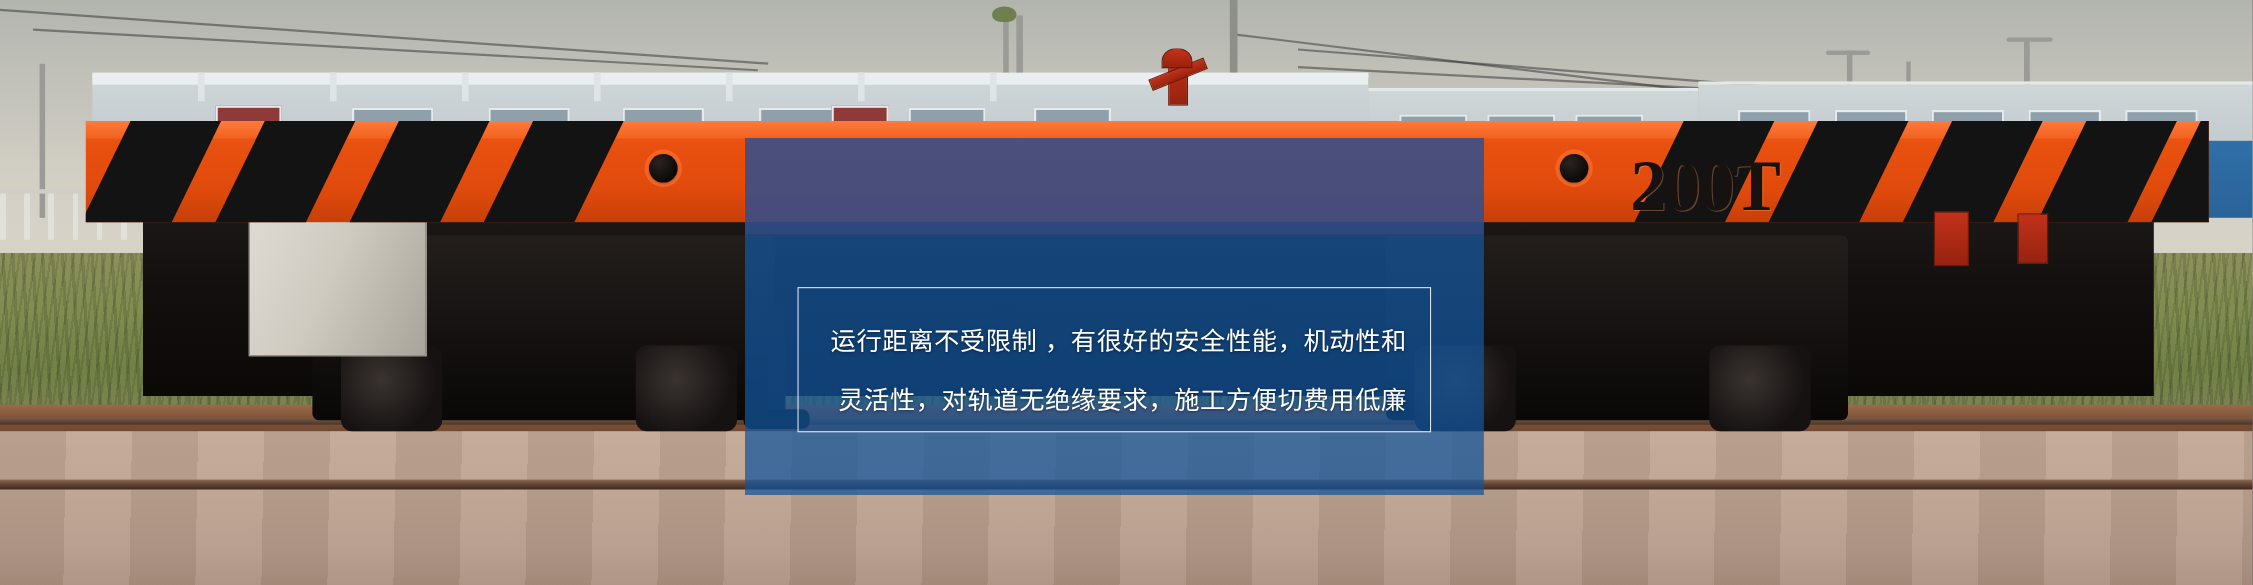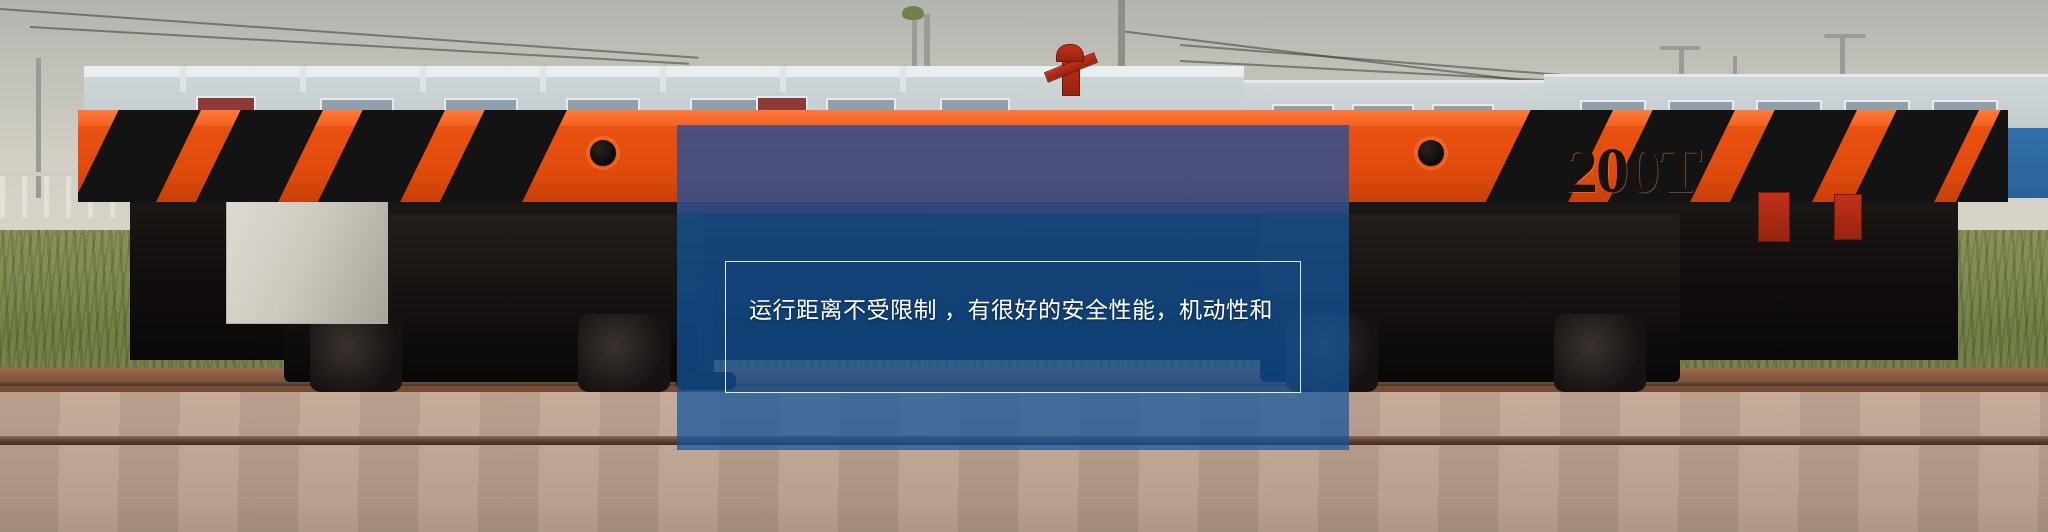--- a/index.html
+++ b/index.html
@@ -173,21 +173,21 @@
   }
   .panel-desc{
     position:absolute;
     left:72px;top:158px;width:530px;
     color:#ffffff;
     font-size:23px;
     line-height:54px;
     letter-spacing:.5px;
     text-shadow:0 1px 3px rgba(0,0,0,.5);
   }
-  .panel-desc .ln{display:block;white-space:nowrap;}
+  .panel-desc .ln{display:block;white-space:nowrap;text-align:right;}
 </style>
 </head>
 <body>
 
 <div class="stage">
 
   <div class="sky"></div>
   <div class="sky-haze"></div>
 
   <div class="wire" style="left:0px;top:8px;width:700px;transform:rotate(4.0deg);"></div>
@@ -289,33 +289,34 @@
       <div class="stripe" style="left:1430px;"></div>
       <div class="stripe" style="left:1552px;"></div>
       <div class="stripe" style="left:1674px;"></div>
       <div class="stripe" style="left:1796px;"></div>
       <div class="stripe" style="left:1900px;"></div>
     </div>
 
     <div class="bolt" style="left:512px;top:44px;"></div>
     <div class="bolt" style="left:1340px;top:44px;"></div>
 
-    <div class="cap200" style="left:1487px;top:36px;">200T</div>
+    <div class="cap200" style="left:1404px;top:36px;">200T</div>
 
     <div class="redbox" style="left:1680px;top:96px;width:30px;height:48px;"></div>
     <div class="redbox" style="left:1756px;top:98px;width:26px;height:44px;"></div>
 
     <div class="pole" style="left:620px;top:180px;width:16px;height:104px;background:#14100f;"></div>
     <div class="pole" style="left:598px;top:276px;width:60px;height:18px;background:#0d0b0a;border-radius:7px;"></div>
   </div>
 
   <div class="panel">
     <div class="panel-top"></div>
 
 
     <div class="panel-box"></div>
 
     <div class="panel-desc">
       <span class="ln">运行距离不受限制 ，有很好的安全性能，机动性和</span>
+      <span class="ln">灵活性，对轨道无绝缘要求，施工方便切费用低廉</span>
     </div>
   </div>
 
 </div>
 
 </body></html>

